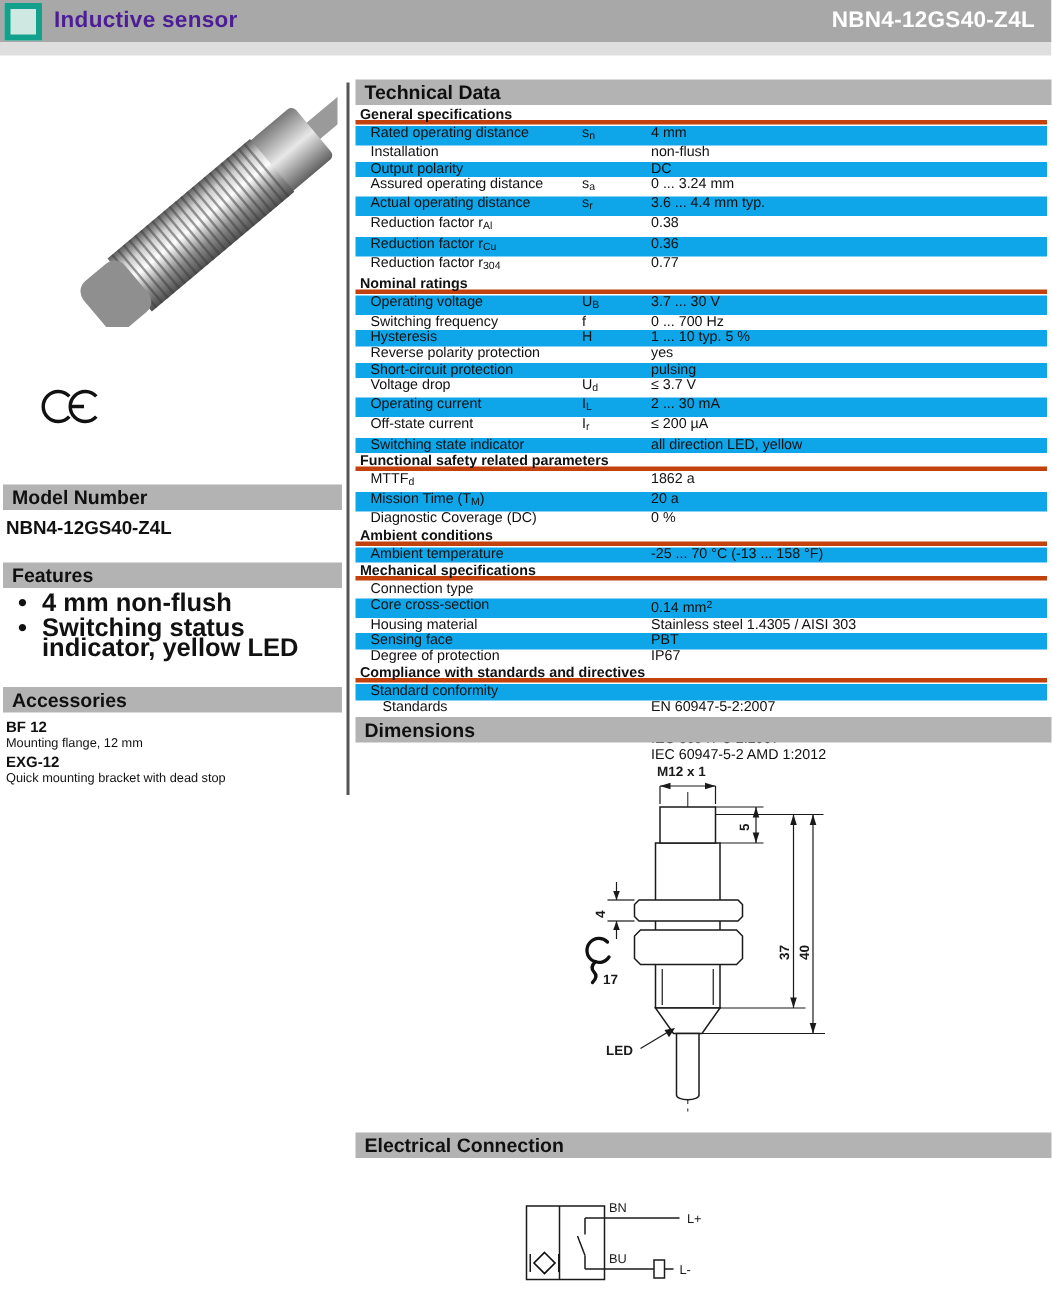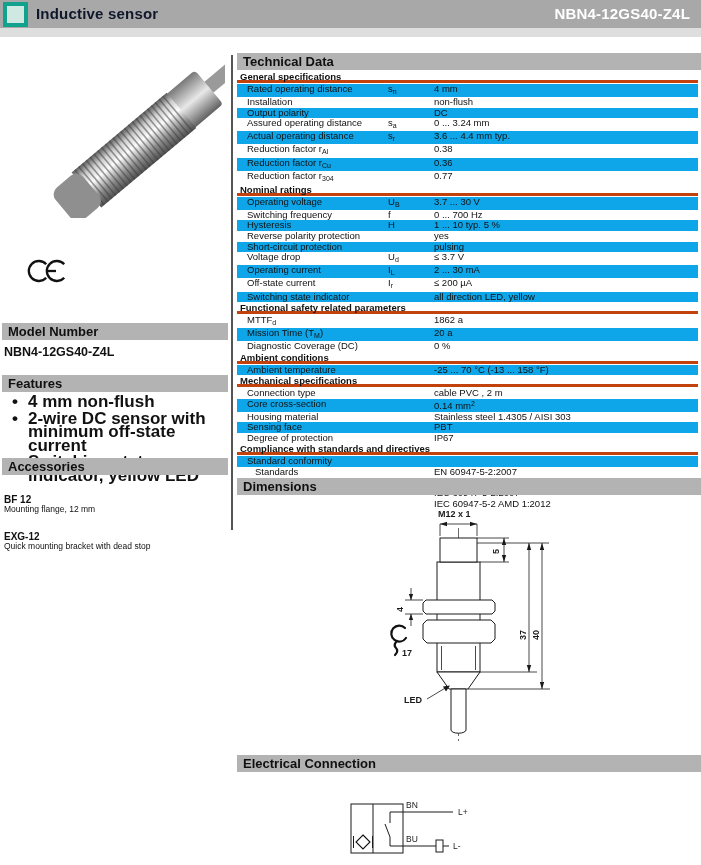--- a/index.html
+++ b/index.html
@@ -3,40 +3,40 @@
 <meta charset="utf-8">
 <style>
   html,body{margin:0;padding:0;}
   body{
     width:701px;height:865px;position:relative;overflow:hidden;
     background:#ffffff;font-family:"Liberation Sans", sans-serif;color:#111;
   }
   
   .top-bar{position:absolute;left:0;top:0;width:701px;height:28px;background:#a8a8a8;}
   .top-accent{position:absolute;left:3px;top:2px;width:17px;height:17px;background:#cfe9e2;border:4px solid #12a18c;}
-  .top-title{position:absolute;left:36px;top:5px;font-size:15px;font-weight:bold;color:#0f172a;letter-spacing:.2px;}
+  .top-title{position:absolute;left:36px;top:5px;font-size:15px;font-weight:bold;color:#4c1d95;letter-spacing:.2px;}
   .top-part{position:absolute;right:11px;top:5px;font-size:15px;font-weight:bold;color:#fff;letter-spacing:.2px;}
   .top-substrip{position:absolute;left:0;top:28px;width:701px;height:9px;background:#dedede;}
 
   
   .bar{position:absolute;height:17px;background:#b3b3b3;font-size:13px;font-weight:bold;color:#101010;
        line-height:17px;padding-left:6px;box-sizing:border-box;}
   .bar-left{left:2px;width:226px;}
   .bar-right{left:237px;width:520px;}
 
   
   .col-divider{position:absolute;left:231px;top:55px;width:2px;height:475px;background:#555;}
   .photo-wrap{position:absolute;left:25px;top:58px;width:200px;height:160px;}
   .ce-wrap{position:absolute;left:27px;top:257px;width:40px;height:30px;}
   .model-value{position:absolute;left:4px;top:345px;font-size:12.5px;font-weight:bold;}
   .features-list{position:absolute;left:4px;top:395px;width:220px;margin:0;padding:0;list-style:none;}
   .features-list li{position:relative;padding-left:24px;font-size:17px;font-weight:bold;line-height:13.5px;margin-bottom:3px;}
   .features-list li:before{content:"\2022";position:absolute;left:8px;top:0;}
   .accessories-block{position:absolute;left:4px;top:478px;width:222px;}
-  .acc-code{font-size:10px;font-weight:bold;line-height:11px;margin-top:16px;}
+  .acc-code{font-size:10px;font-weight:bold;line-height:11px;margin-top:2px;}
   .acc-desc{font-size:8.5px;line-height:9.5px;margin-bottom:2px;}
 
   
   .tech-table{position:absolute;left:237px;top:71px;width:461px;}
   .sec-title{font-size:9.5px;font-weight:bold;line-height:11px;height:12px;border-bottom:3px solid #c2410c;
              padding-left:3px;box-sizing:border-box;margin-bottom:1px;}
   .spec-row{display:flex;align-items:flex-start;min-height:10.6px;font-size:9.5px;line-height:10.6px;}
   .spec-row.shade{background:#0ea5e9;}
   .spec-label{flex:0 0 141px;padding-left:10px;box-sizing:content-box;white-space:nowrap;}
   .spec-label.indent2{padding-left:18px;flex-basis:133px;}
@@ -126,21 +126,20 @@
     <line x1="20.5" y1="14" x2="29" y2="14" stroke="#111" stroke-width="2.3"></line>
   </svg>
 </div>
 
 <div class="bar bar-left" style="top:323px;">Model Number</div>
 <div class="model-value">NBN4-12GS40-Z4L</div>
 
 <div class="bar bar-left" style="top:375px;">Features</div>
 <ul class="features-list" id="features-list">
     <li>4 mm non-flush</li>
-    <li>2-wire DC sensor with minimum off-state current</li>
     <li>Switching status indicator, yellow LED</li>
   </ul>
 
 <div class="bar bar-left" style="top:458px;">Accessories</div>
 <div class="accessories-block" id="accessories-block">
     <div class="acc-code">BF 12</div>
     <div class="acc-desc">Mounting flange, 12 mm</div>
     <div class="acc-code">EXG-12</div>
     <div class="acc-desc">Quick mounting bracket with dead stop</div>
   </div>
@@ -253,21 +252,20 @@
     <div class="sec-title">Ambient conditions</div>
     <div class="spec-row shade">
       <span class="spec-label">Ambient temperature</span>
       <span class="spec-sym"></span>
       <span class="spec-value">-25 ... 70 °C (-13 ... 158 °F)</span>
     </div>
     <div class="sec-title">Mechanical specifications</div>
     <div class="spec-row">
       <span class="spec-label">Connection type</span>
       <span class="spec-sym"></span>
-      <span class="spec-value">cable PVC , 2 m</span>
     </div>
     <div class="spec-row shade">
       <span class="spec-label">Core cross-section</span>
       <span class="spec-sym"></span>
       <span class="spec-value">0.14 mm<sup>2</sup></span>
     </div>
     <div class="spec-row">
       <span class="spec-label">Housing material</span>
       <span class="spec-sym"></span>
       <span class="spec-value">Stainless steel 1.4305 / AISI 303</span>

